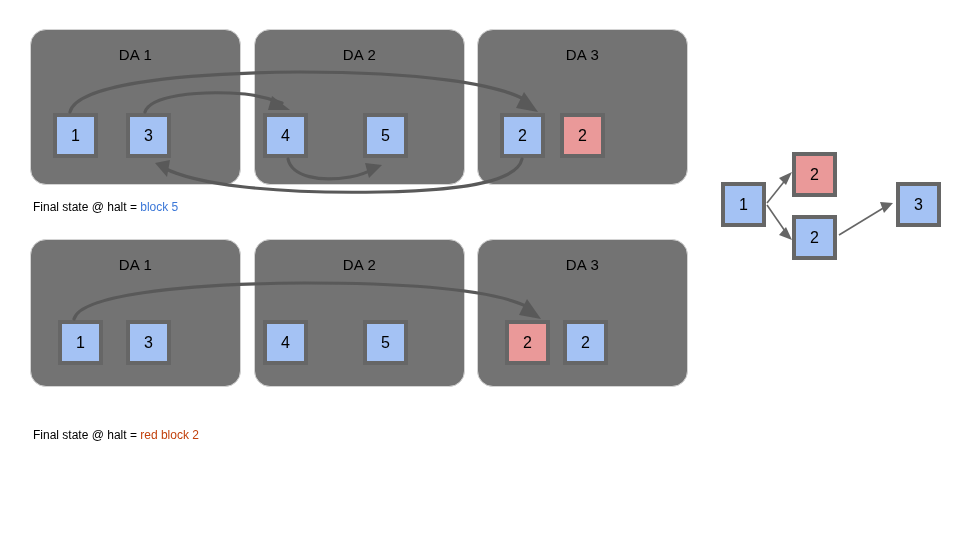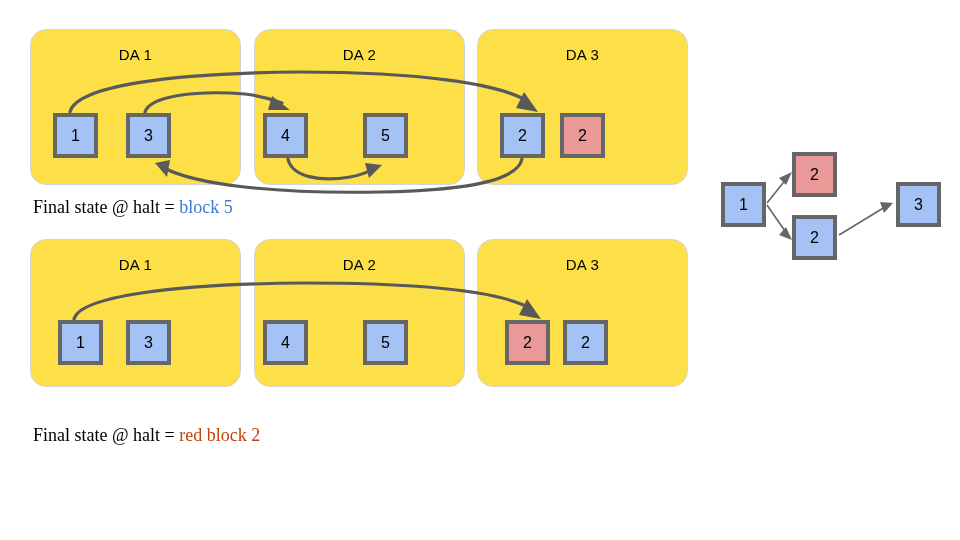--- a/index.html
+++ b/index.html
@@ -18,21 +18,21 @@
   }
   .stage {
     position: absolute;
     left: 0; top: 0;
     width: 960px;
     height: 540px;
   }
   
   .da-group {
     position: absolute;
-    background: #fde047;
+    background: #737373;
     border: 1px solid #d4d4d4;
     border-radius: 16px;
     box-sizing: border-box;
     padding-left: 8px;
   }
   .da-title {
     position: absolute;
     top: 16px;
     left: 0;
     width: 100%;
@@ -53,25 +53,24 @@
     font-size: 16px;
     line-height: 16px;
     color: #000000;
   }
   .block.blue { background: #a4c2f4; }
   .block.red  { background: #ea9999; }
 
   
   .caption {
     position: absolute;
-    font-size: 18px;
+    font-size: 12px;
     line-height: 19px;
     white-space: nowrap;
     color: #000000;
-    font-family: Liberation Serif, serif;
   }
   .caption .hl-blue { color: #3c78d8; }
   .caption .hl-red  { color: #c2410c; }
 
   svg.edges {
     position: absolute;
     left: 0; top: 0;
     width: 960px;
     height: 540px;
     overflow: visible;

